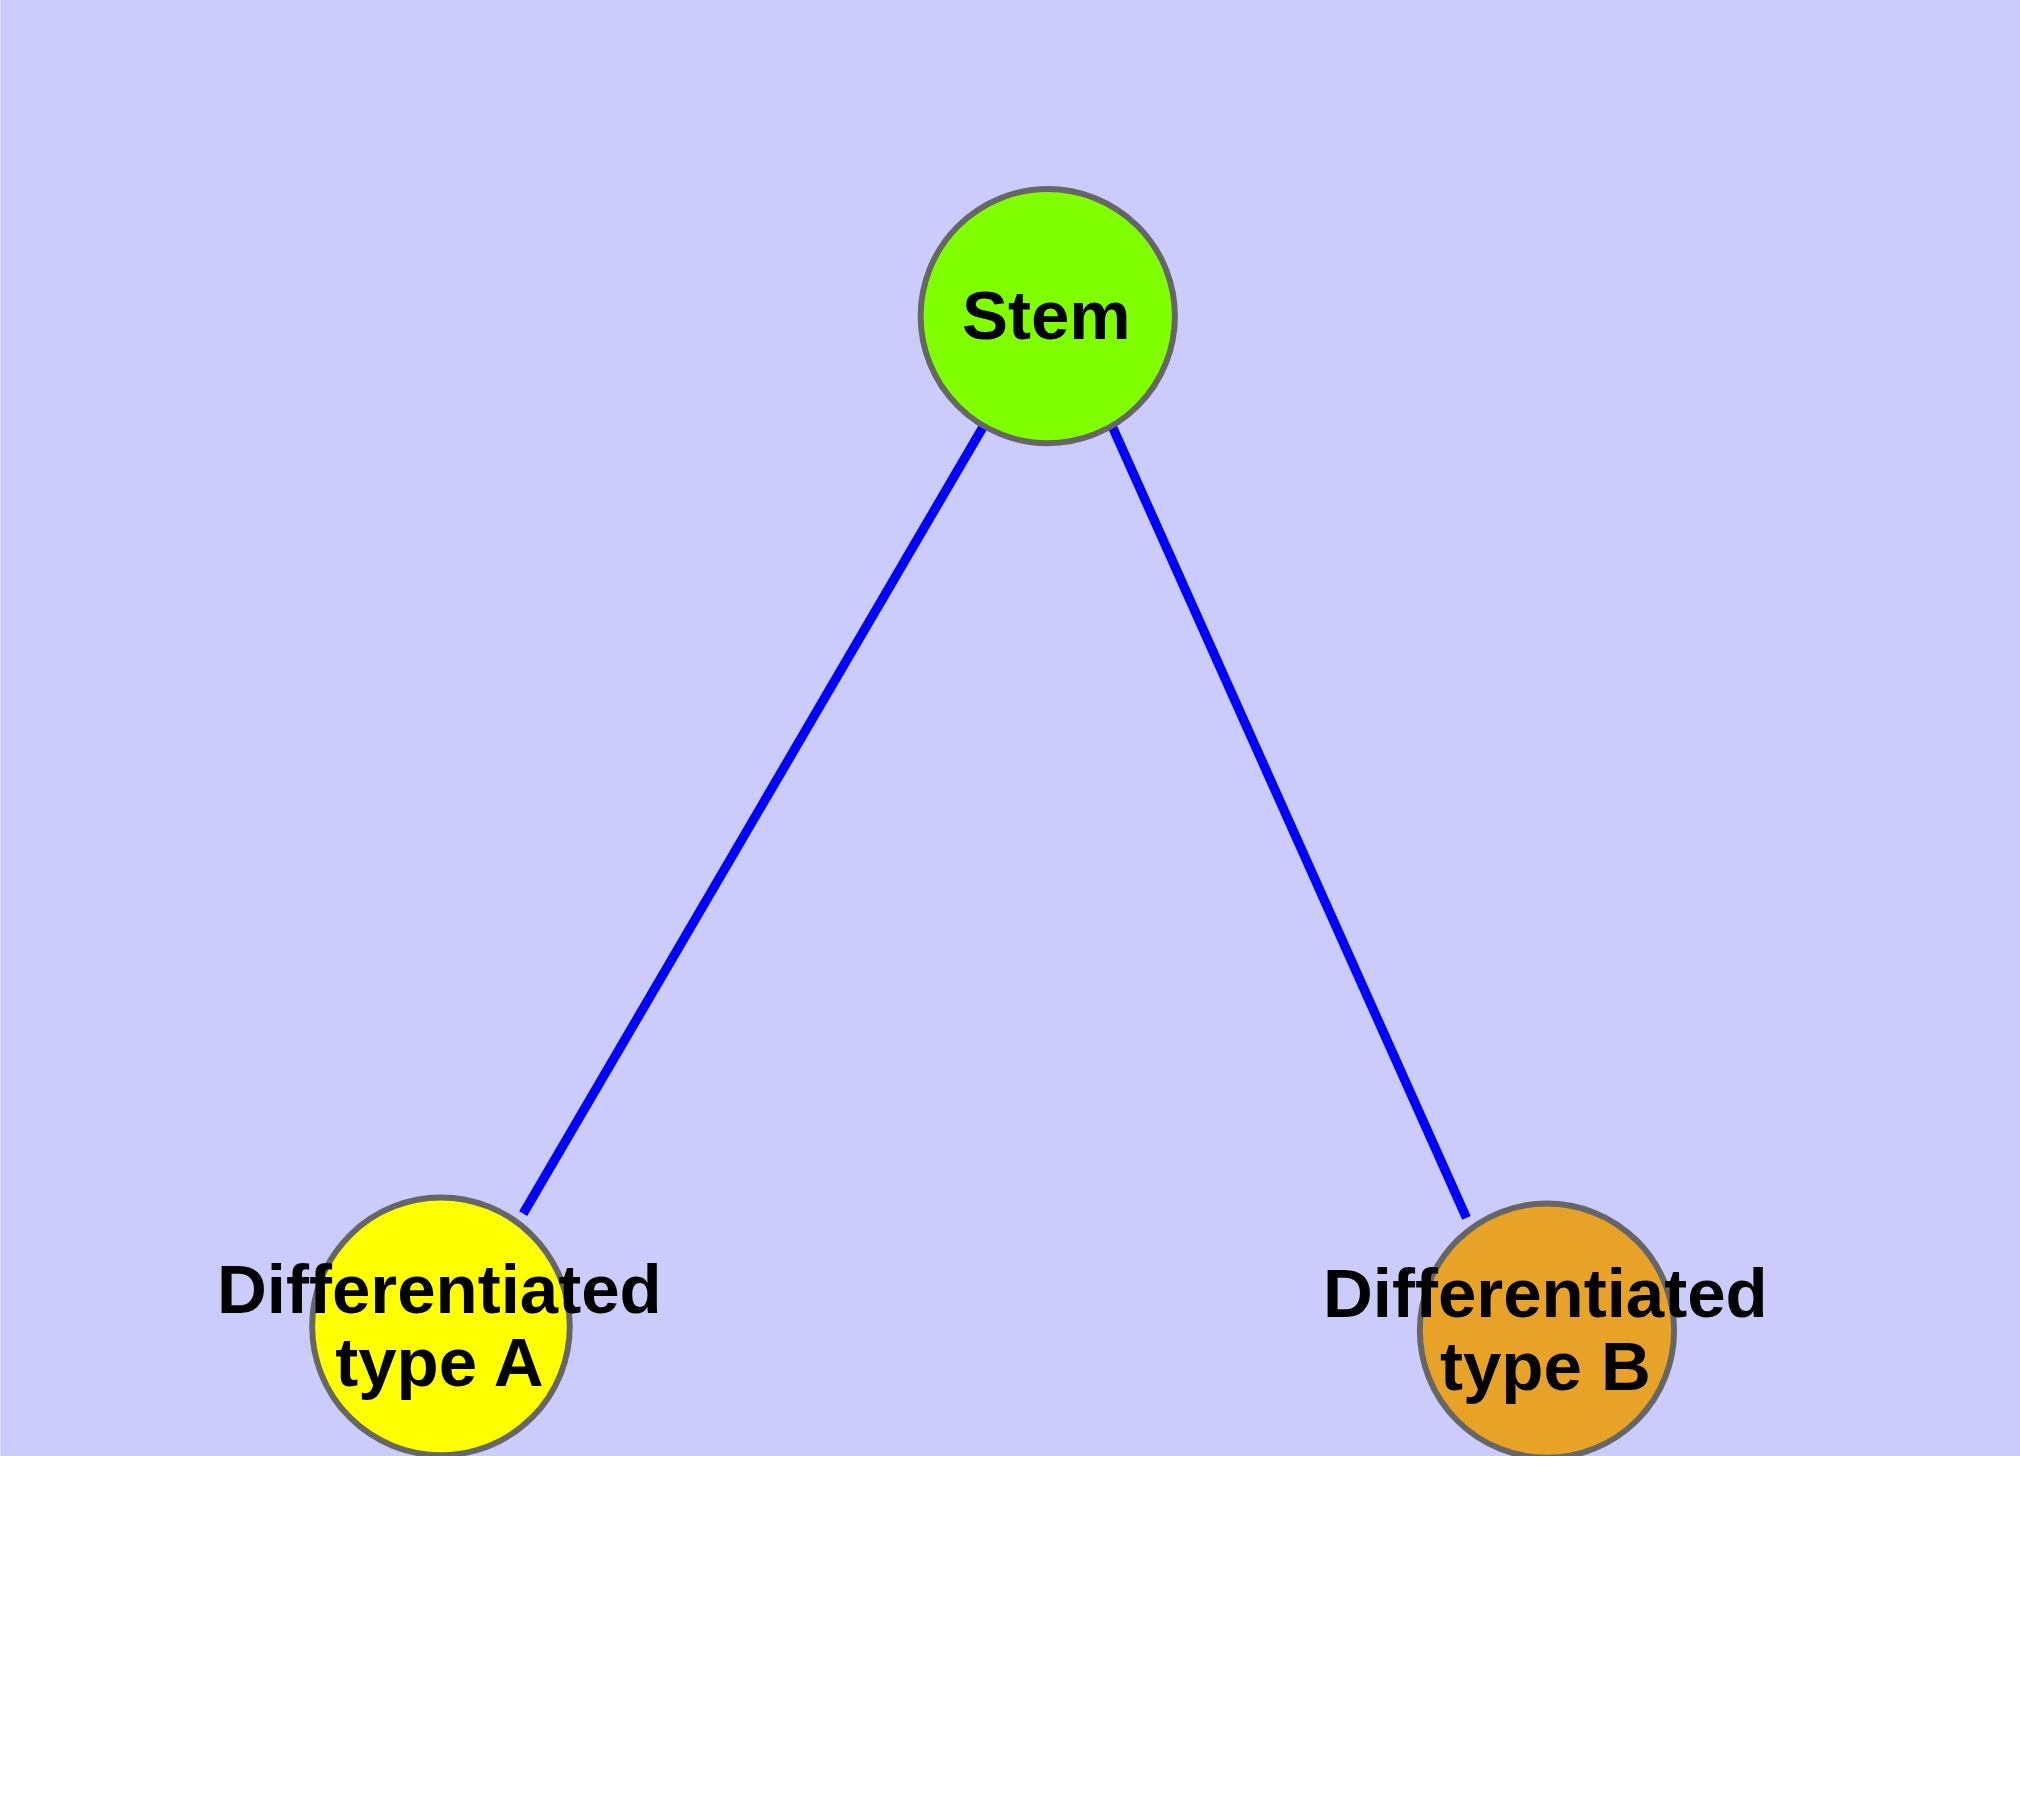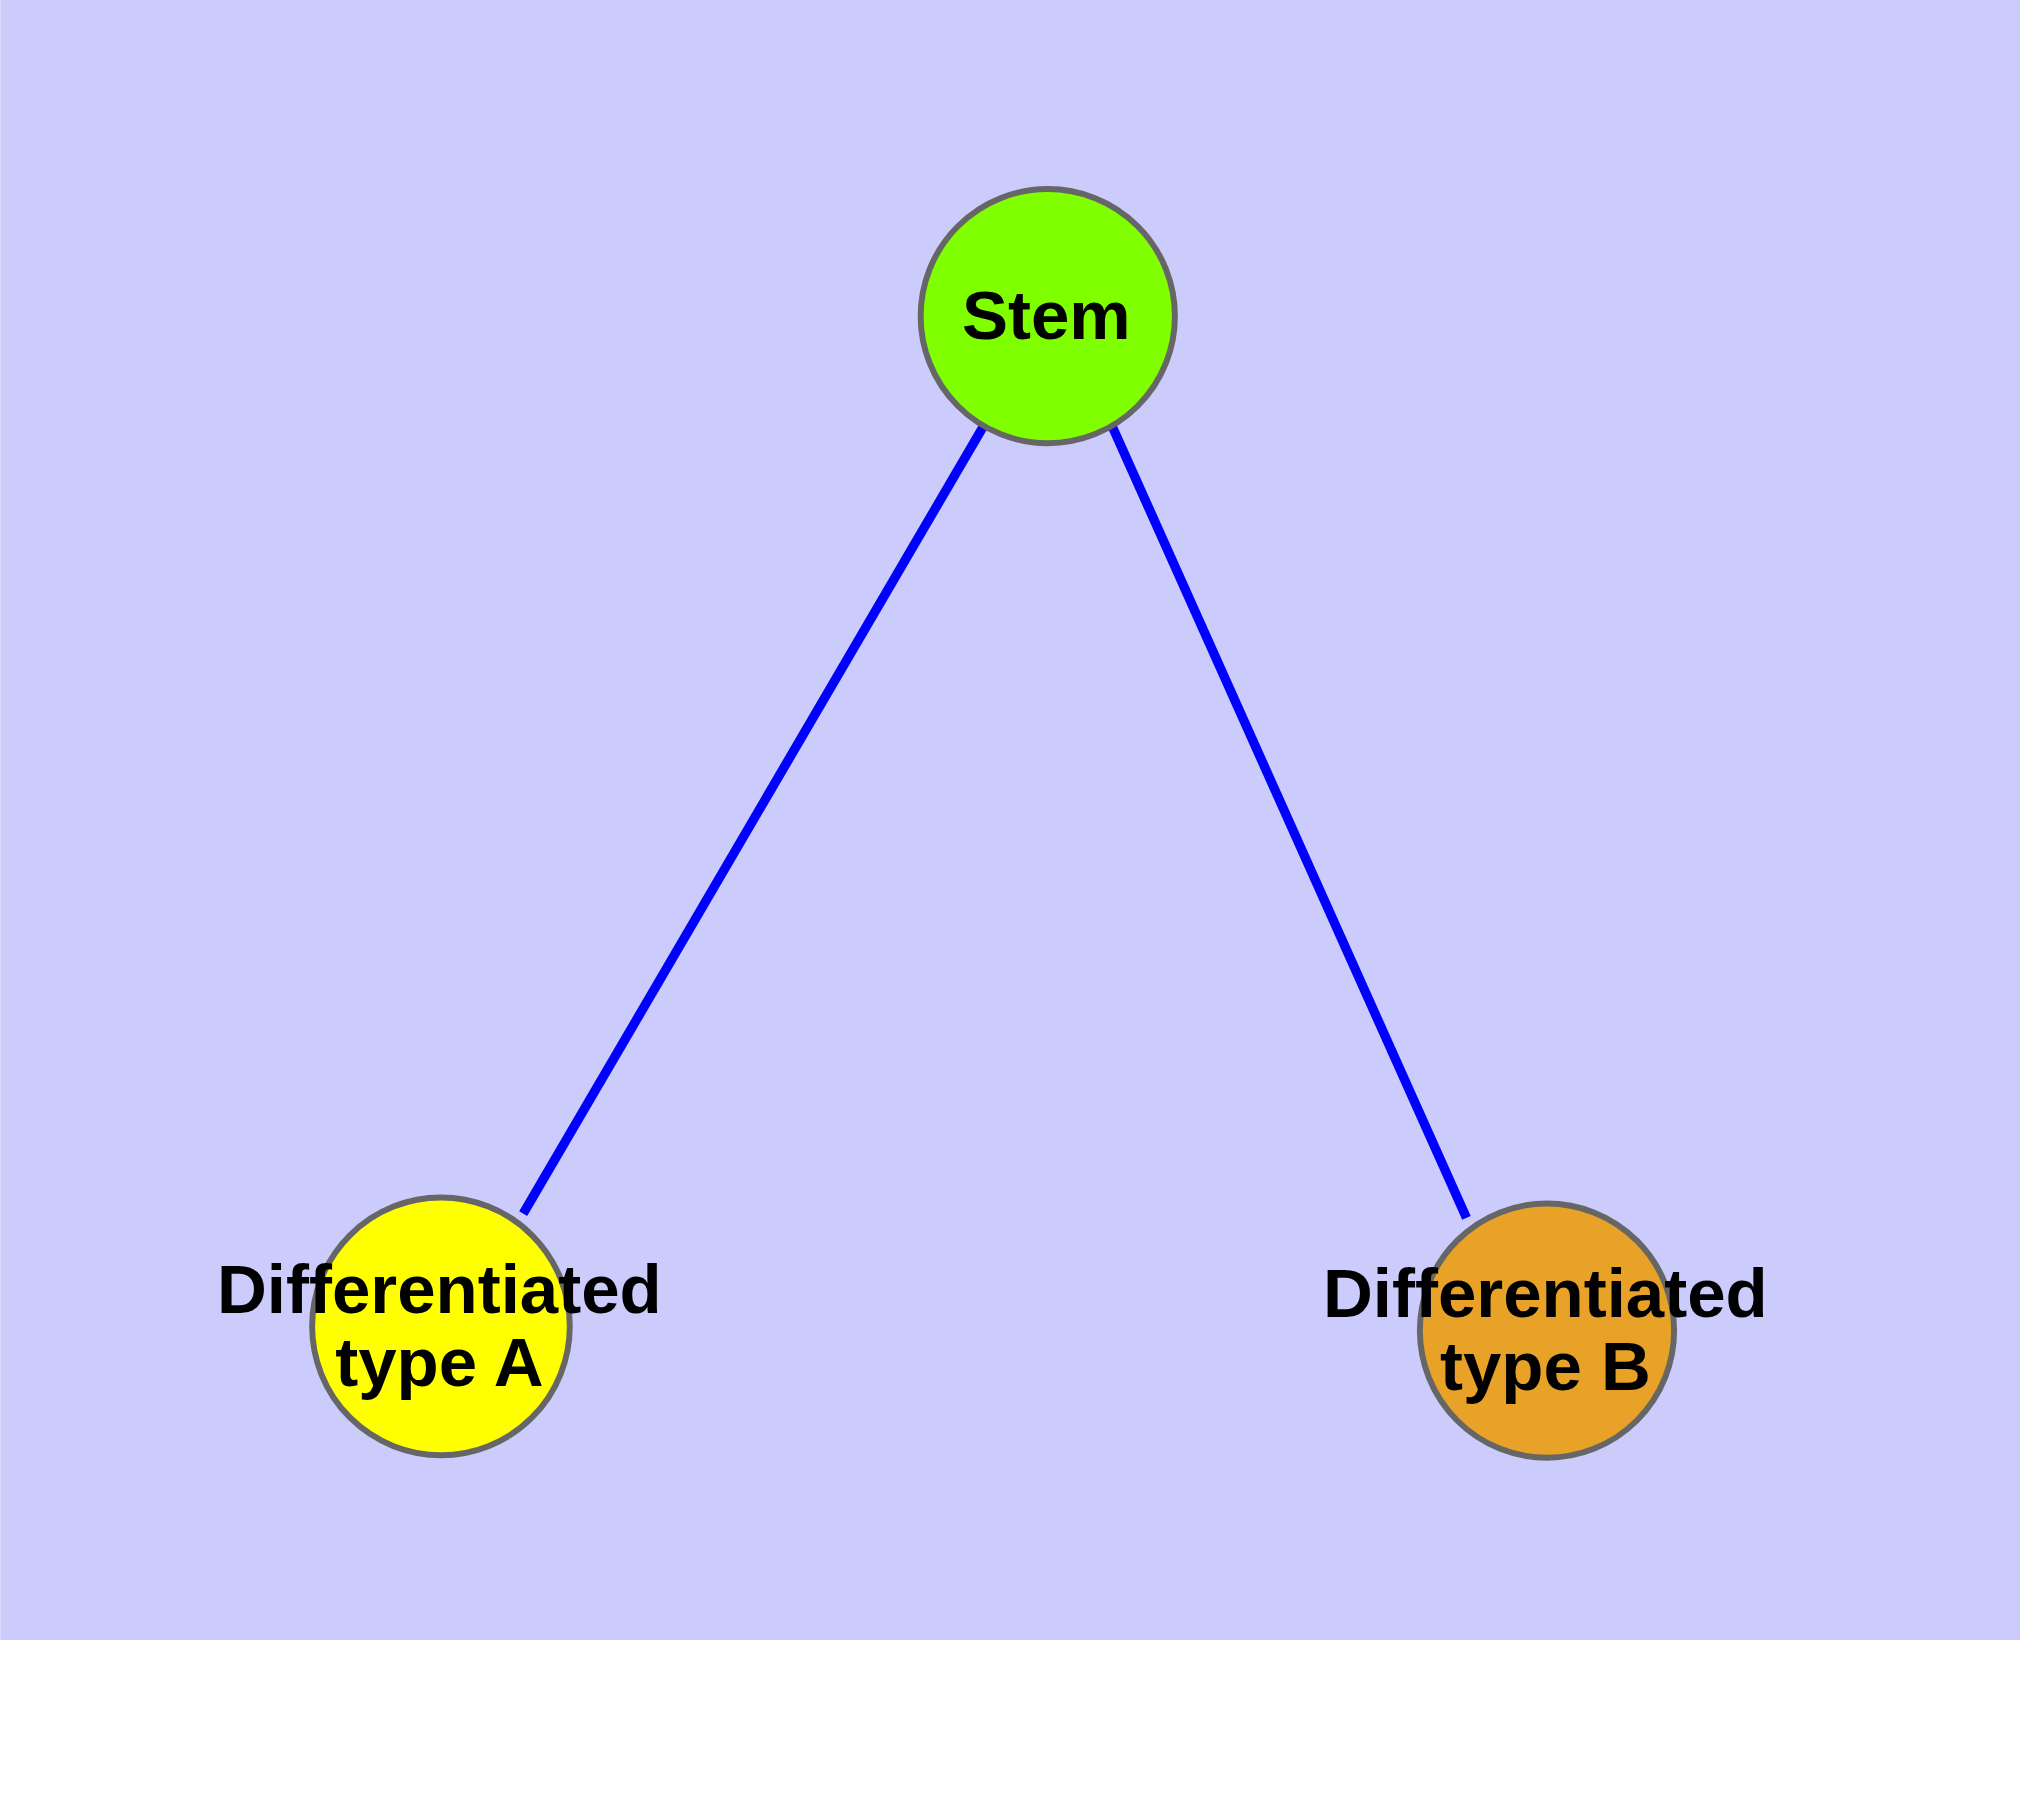--- a/index.html
+++ b/index.html
@@ -30,21 +30,21 @@
     text-align: center;
     line-height: 1.06;
     white-space: pre;
     pointer-events: none;
     -webkit-font-smoothing: antialiased;
   }
 </style>
 </head>
 <body>
 
-<div id="stage" style="width: 2021px; height: 1640px;">
+<div id="stage" style="width: 2021px; height: 1456px;">
 
   <svg id="graph-canvas" viewBox="0 0 2384 2138" xmlns="http://www.w3.org/2000/svg" style="width: 2021px; height: 1812px;">
     <rect id="bg-rect" x="0" y="0" width="2384" height="2138" fill="#CCCCFC"></rect>
     <g id="edge-layer">
         <line x1="1160" y1="503" x2="617" y2="1432" stroke="#0000FF" stroke-width="11" stroke-linecap="butt"></line>
         <line x1="1312" y1="503" x2="1730" y2="1437" stroke="#0000FF" stroke-width="11" stroke-linecap="butt"></line>
       </g>
     <g id="node-layer">
         <circle cx="1236" cy="373" r="150" fill="#7FFF00" stroke="#666666" stroke-width="7"></circle>
         <circle cx="520" cy="1565" r="152" fill="#FFFF00" stroke="#666666" stroke-width="7"></circle>

